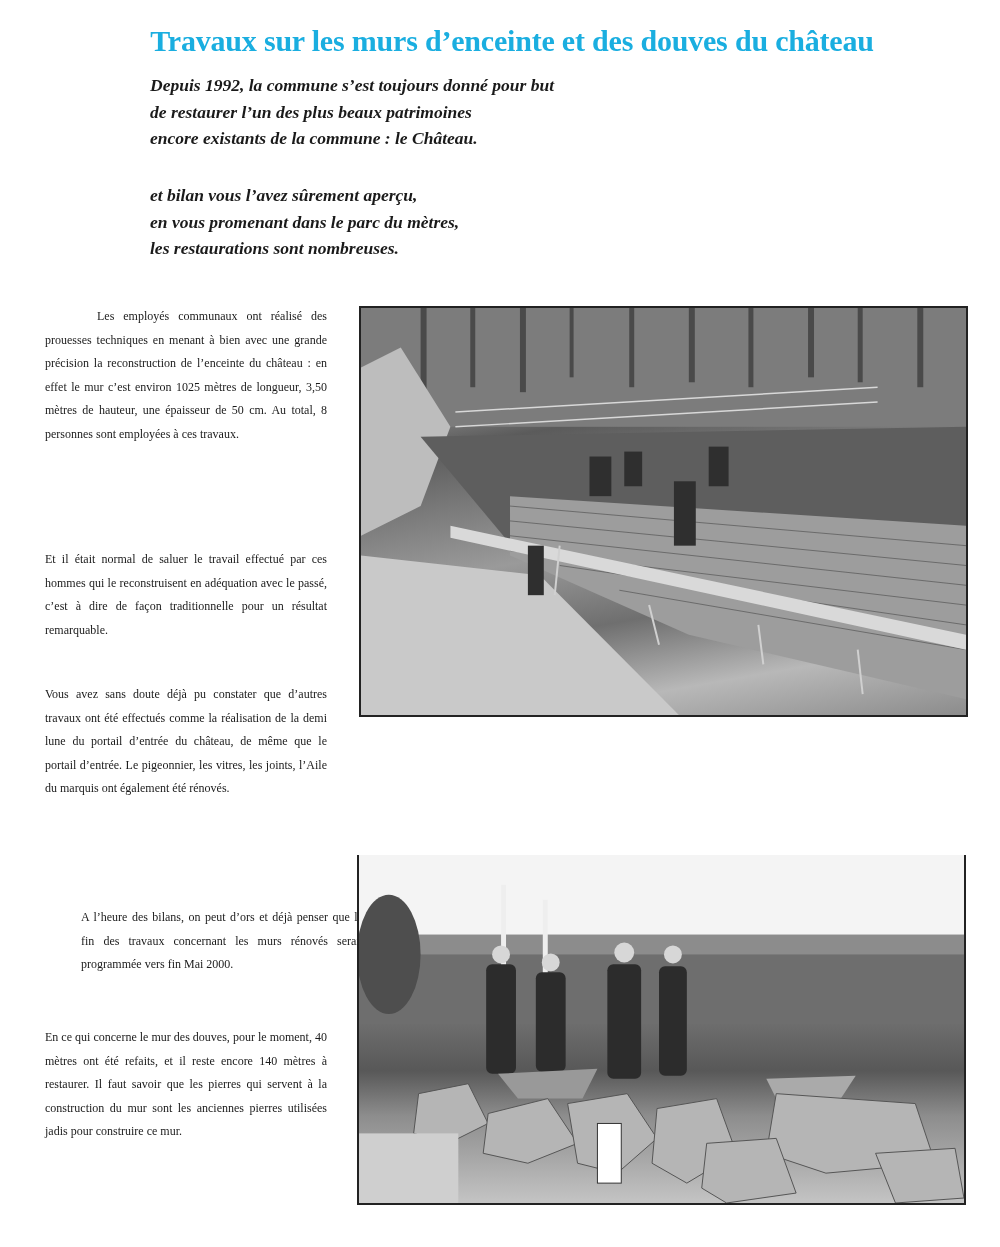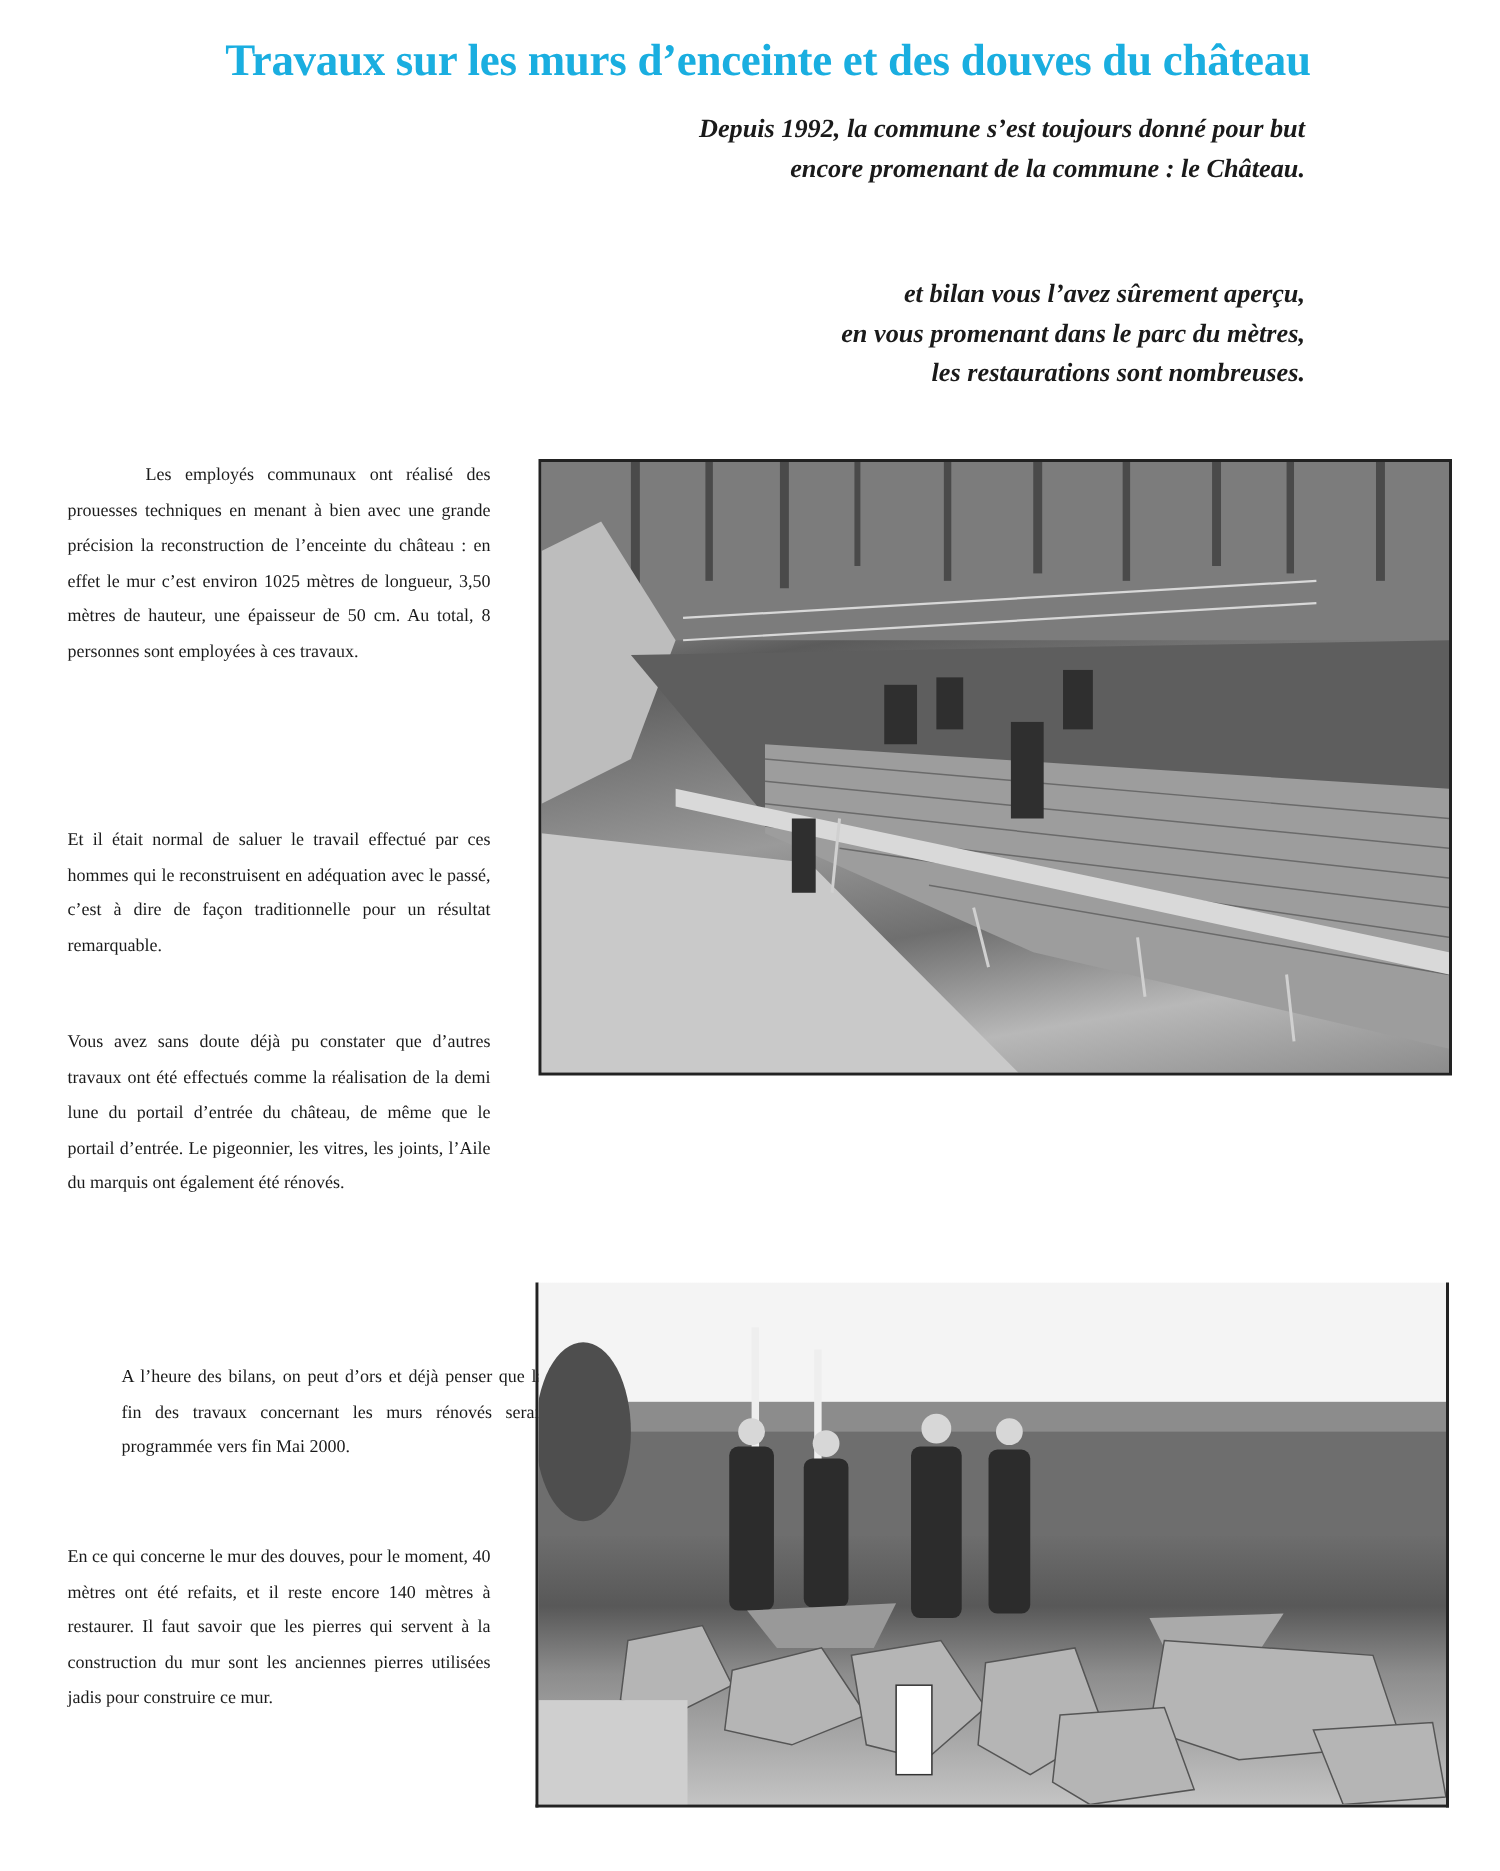--- a/index.html
+++ b/index.html
@@ -1,21 +1,21 @@
 <!DOCTYPE html>
 <html><head>
 <meta charset="utf-8">
 <style>
   html, body { margin: 0; padding: 0; background: #ffffff; }
   body { width: 1000px; height: 1247px; position: relative; overflow: hidden;
          font-family: "Liberation Serif", "DejaVu Serif", serif; color: #1a1a1a; }
   .title { position: absolute; top: 12px; left: 0; width: 1000px; text-align: center;
            font-family: "Liberation Serif", serif; font-weight: bold; font-size: 30px;
            letter-spacing: -0.2px; margin: 12px; }
-  .intro { position: absolute; left: 150px; width: 720px; text-align: right;
+  .intro { position: absolute; left: 150px; width: 720px; text-align: left;
            font-style: italic; font-weight: bold; font-size: 17.5px; line-height: 26.5px; margin: 0; }
   .intro.p1 { top: 72px; }
   .intro.p2 { top: 182px; }
   .intro span { display: block; }
   .col { position: absolute; left: 45px; width: 282px; font-size: 12px; line-height: 23.6px;
          text-align: justify; }
   .col p { margin: 0; }
   .col .indent { text-indent: 52px; }
   .p-a { top: 305px; }
   .p-b { top: 548px; }
@@ -32,21 +32,22 @@
             background: linear-gradient(180deg, #fafafa 0%, #f1f1f1 30%, #9c9c9c 38%, #6e6e6e 48%, #585858 62%, #8d8d8d 75%, #a9a9a9 88%, #c4c4c4 100%); }
   .photo svg { display: block; width: 100%; height: 100%; }
 </style>
 </head>
 <body>
 
 <h1 class="title" style="color:#1AAEE0">Travaux sur les murs d’enceinte et des douves du château</h1>
 
 <div class="intro p1">
   <span>Depuis 1992, la commune s’est toujours donné pour but</span>
-  <span>encore promenant de la commune : le Château.</span>
+  <span>de restaurer l’un des plus beaux patrimoines</span>
+  <span>encore existants de la commune : le Château.</span>
 </div>
 
 <div class="intro p2">
   <span>et bilan vous l’avez sûrement aperçu,</span>
   <span>en vous promenant dans le parc du mètres,</span>
   <span>les restaurations sont nombreuses.</span>
 </div>
 
 <div class="col p-a">
   <p class="indent">Les employés communaux ont réalisé des prouesses techniques en menant à bien avec une grande précision la reconstruction de l’enceinte du château : en effet le mur c’est environ 1025 mètres de longueur, 3,50 mètres de hauteur, une épaisseur de 50 cm. Au total, 8 personnes sont employées à ces travaux.</p>

